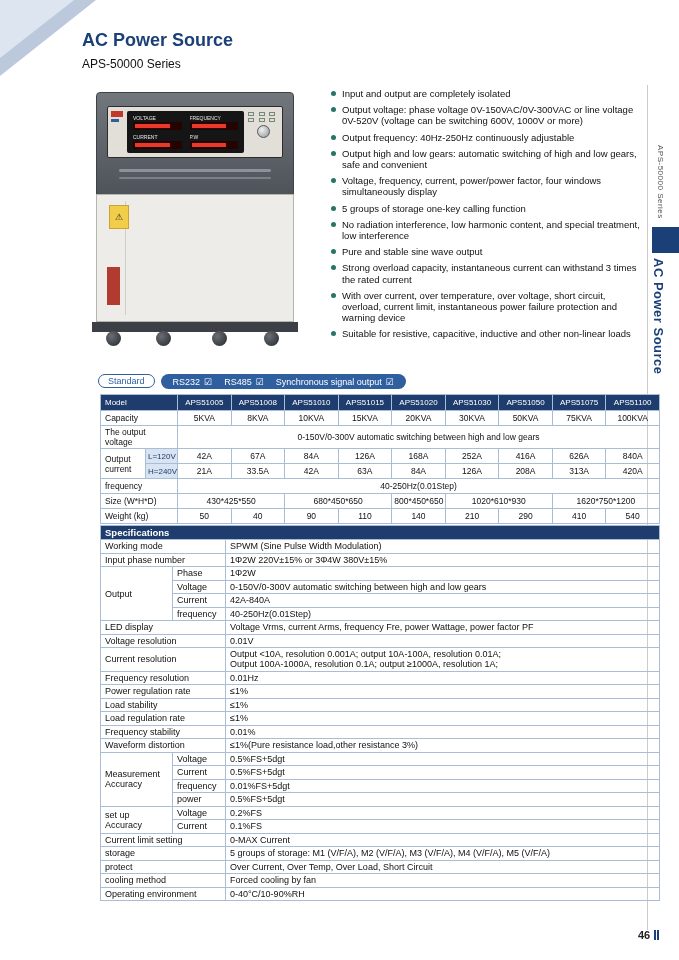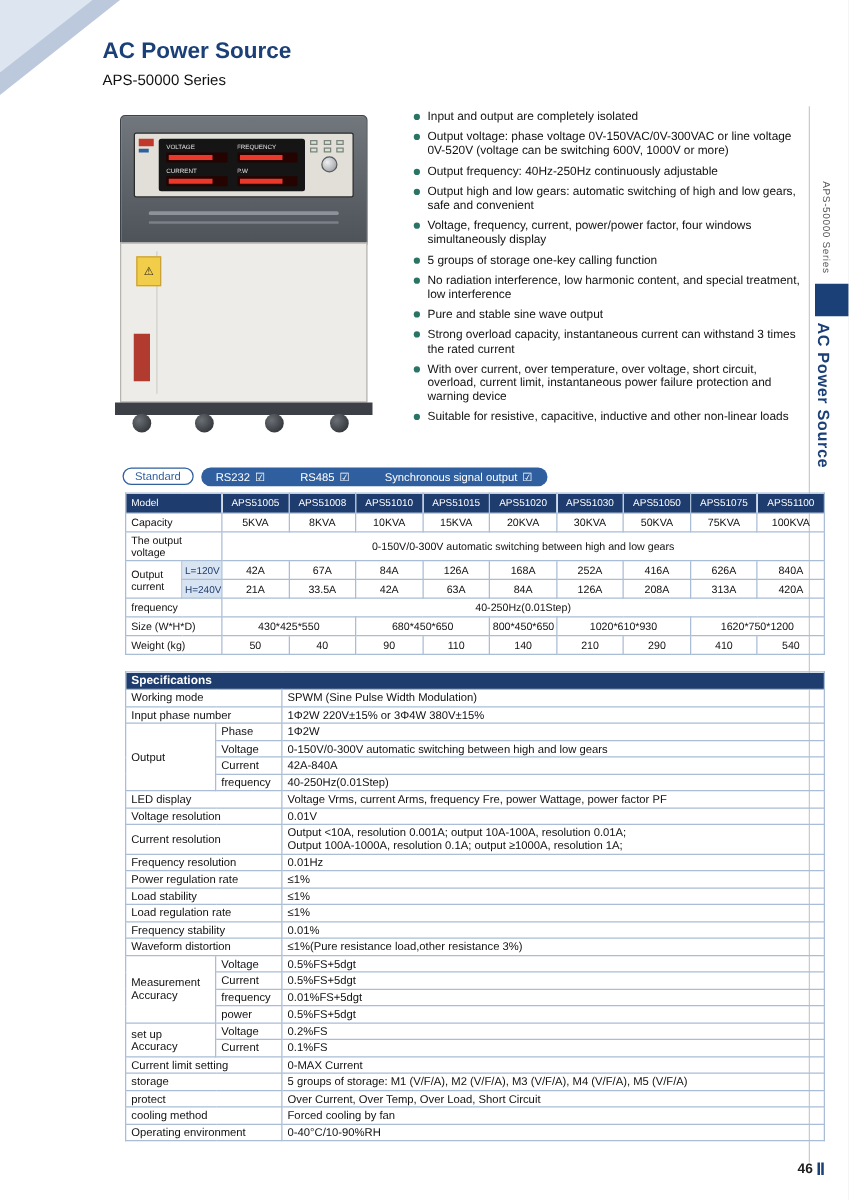--- a/index.html
+++ b/index.html
@@ -63,34 +63,34 @@
   
   .features{position:absolute;left:331px;top:88px;width:314px;margin:0;padding:0;list-style:none;}
   .features li{display:flex;gap:6px;margin-bottom:5px;font-size:9.5px;line-height:1.18;color:#111;}
   .dot{flex:none;width:5px;height:5px;border-radius:50%;background:#2a7466;margin-top:3px;}
 
   
   .standard-row{position:absolute;left:98px;top:374px;display:flex;gap:6px;align-items:flex-start;}
   .std-pill{border:1px solid #2f5f9e;color:#2f5f9e;border-radius:9px;font-size:9px;
             padding:1px 9px;background:#fff;}
   .std-bar{background:#2f5f9e;color:#fff;border-radius:9px;font-size:9px;padding:2.5px 12px;
-           display:flex;gap:28px;}
+           display:flex;gap:12px;}
   .std-item{display:flex;gap:4px;align-items:center;}
 
   
   .model-table{position:absolute;left:100px;top:394px;width:560px;border-collapse:collapse;
                table-layout:fixed;font-size:8.5px;}
   .model-table th,.model-table td{border:1px solid #a9bdd6;padding:1px 2px;text-align:center;
                height:12px;overflow:hidden;}
   .model-table th{background:#1e3c6d;color:#fff;font-weight:normal;font-size:8px;height:13px;}
   .model-table .lbl{text-align:left;padding-left:4px;}
   .model-table .sub{background:#d9e4f2;color:#1e3c6d;font-size:8px;}
 
   
-  .spec-table{position:absolute;left:100px;top:537px;width:560px;border-collapse:collapse;
+  .spec-table{position:absolute;left:100px;top:525px;width:560px;border-collapse:collapse;
               table-layout:fixed;font-size:9px;}
   .spec-table td,.spec-table th{border:1px solid #a9bdd6;padding:1px 4px;height:10.5px;overflow:hidden;}
   .spec-head{background:#1e3c6d;color:#fff;text-align:left;font-size:9.5px;font-weight:bold;
              padding:3px 8px;height:13px;border:1px solid #1e3c6d;}
   .spec-table .sl{text-align:left;}
   .spec-table .sv{text-align:left;}
   .pre{white-space:pre-line;line-height:1.15;}
 
   
   .pageno{position:absolute;left:638px;top:929px;display:flex;align-items:center;gap:4px;

